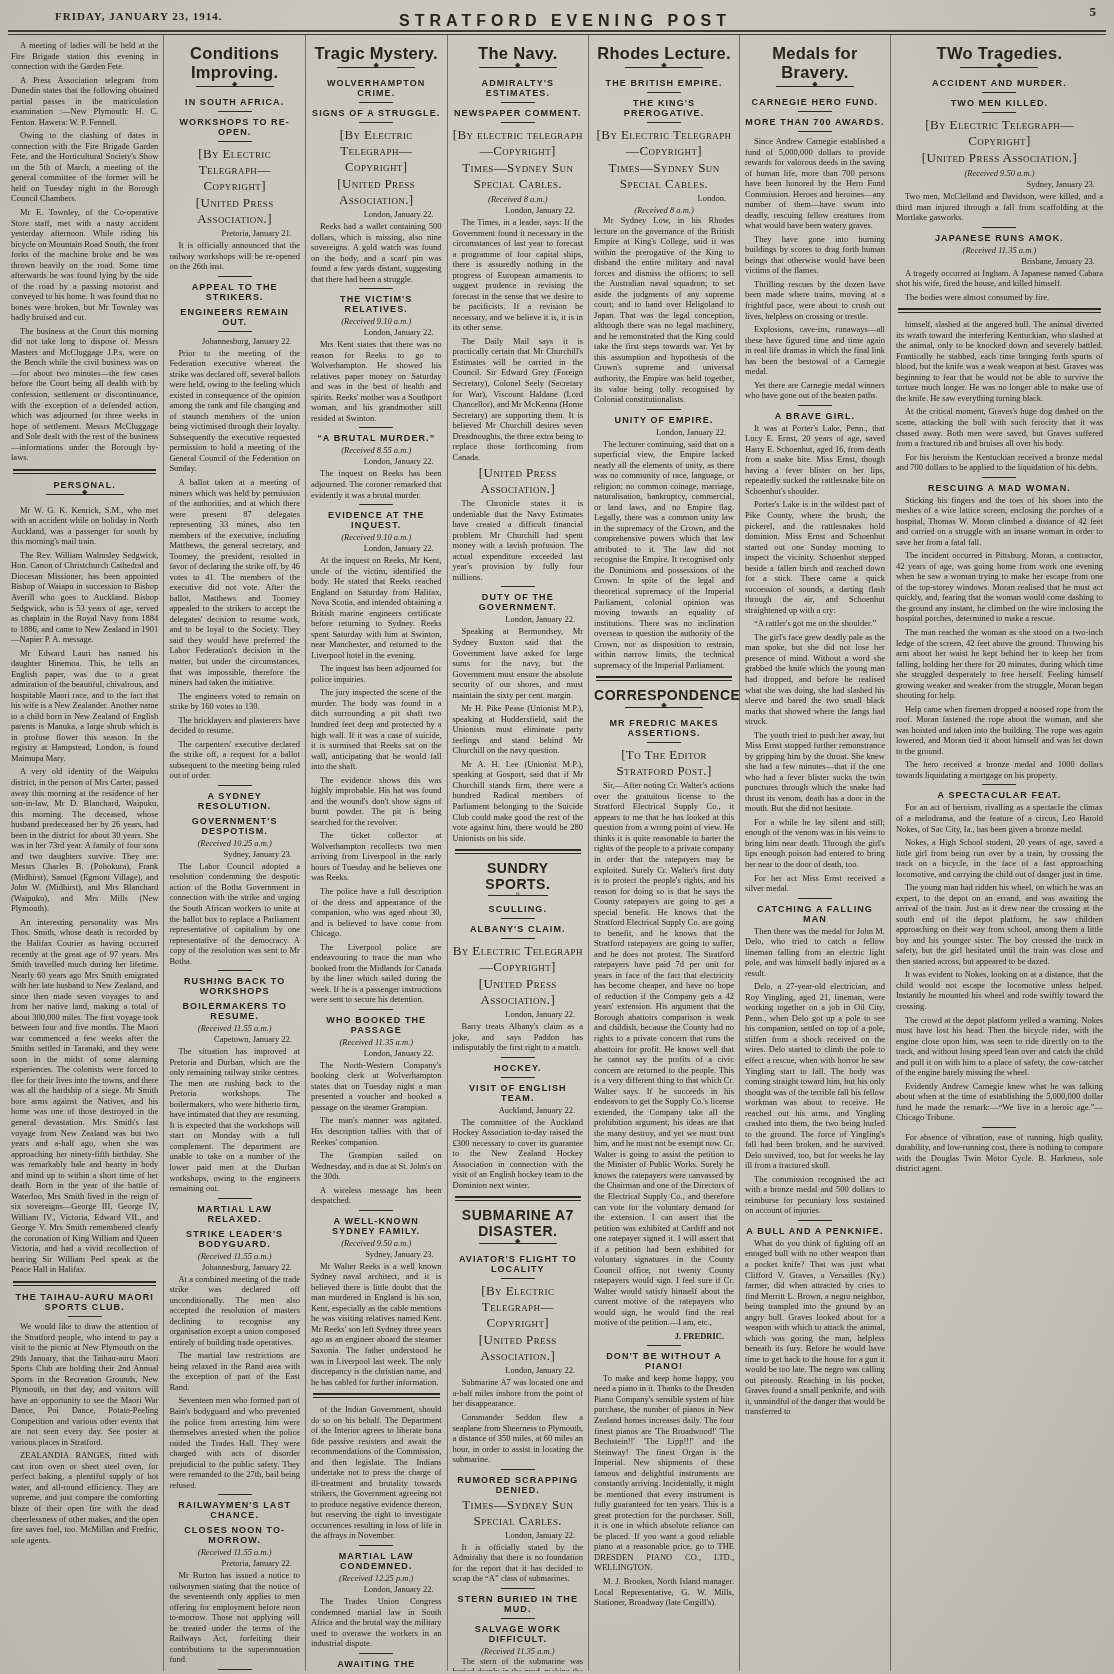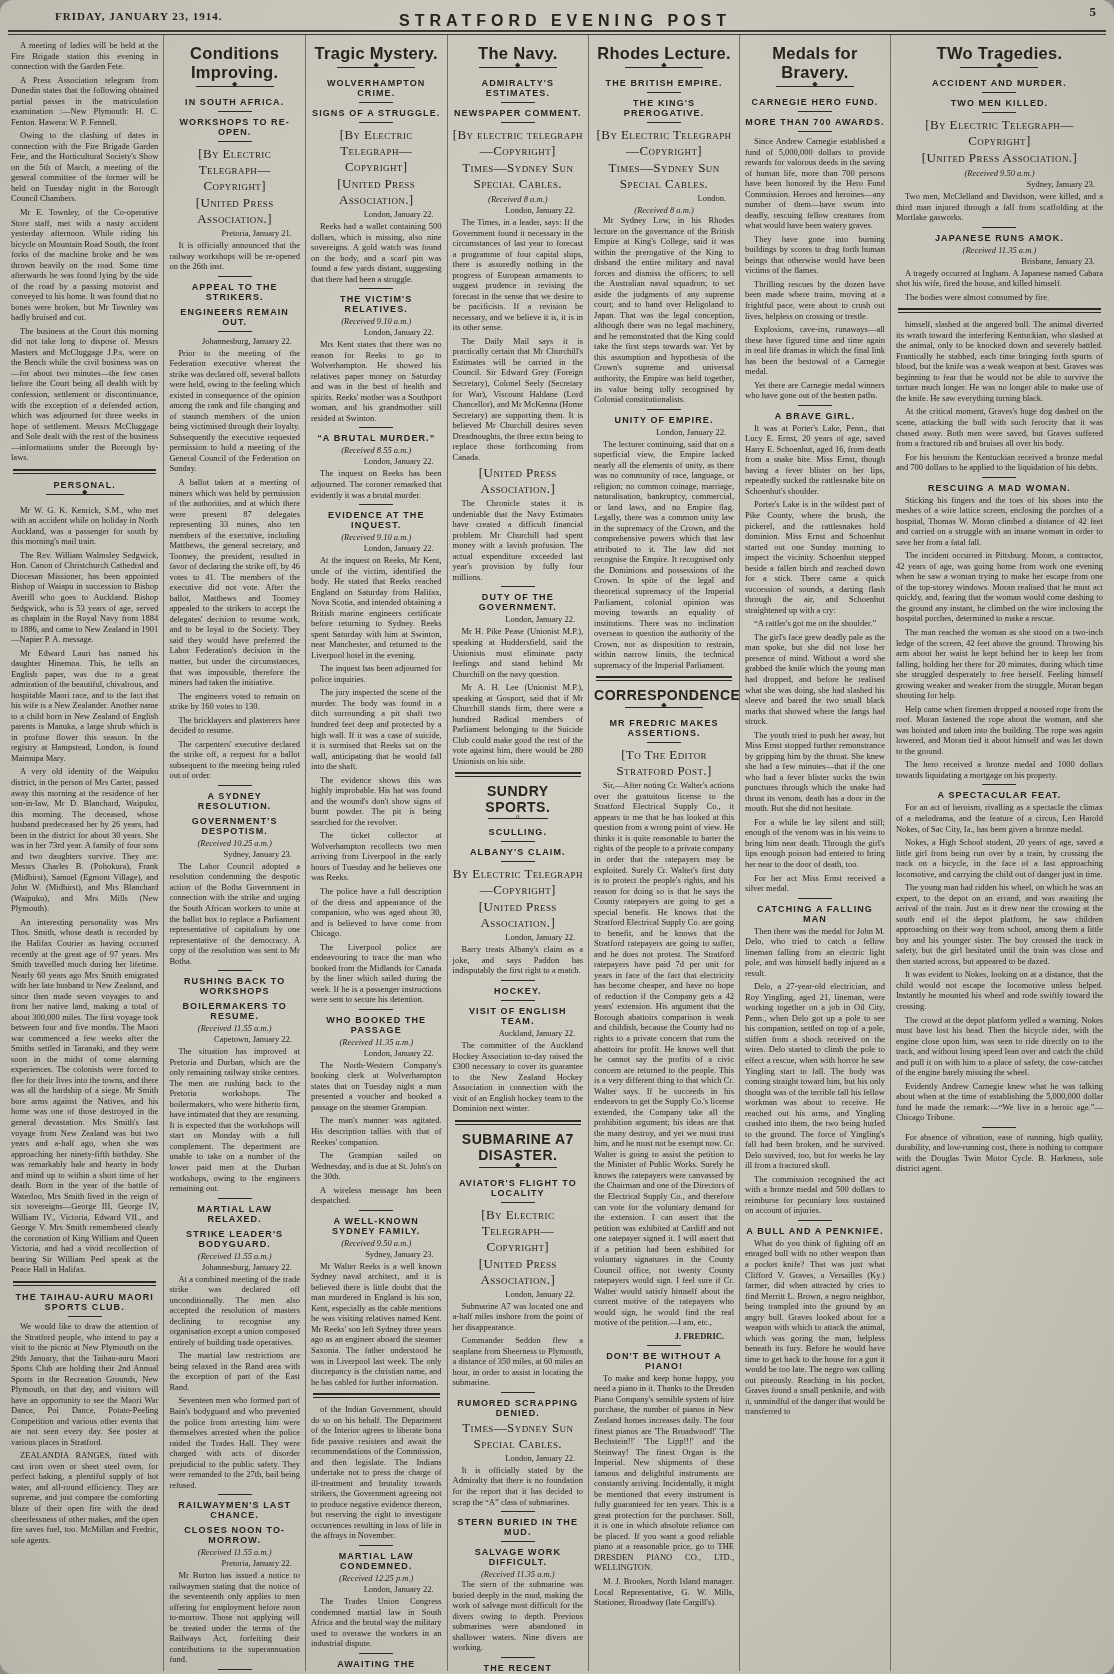--- a/index.html
+++ b/index.html
@@ -1,21 +1,20 @@
 <!DOCTYPE html>
 <html><head>
 <meta charset="utf-8">
 <style>
   html,body{margin:0;padding:0;background:#8e8b83;}
   .page{
     width:1114px;height:1674px;margin:0 auto;position:relative;overflow:hidden;
     background:radial-gradient(ellipse at 50% 40%, #d3d0c6 0%, #c9c6bc 55%, #b9b6ac 100%);
     color:#26241d;
     font-family:"Liberation Serif", serif;
-    border-radius:13px;
   }
   .masthead{position:relative;height:30px;}
   .m-date{position:absolute;left:55px;top:10px;font-size:11px;font-weight:bold;letter-spacing:1px;font-family:"Liberation Serif",serif;}
   .m-title{position:absolute;left:16px;right:0;top:4px;text-align:center;font-size:16px;font-weight:bold;letter-spacing:5px;font-family:"Liberation Sans",sans-serif;margin-top:8px;}
   .m-page{position:absolute;right:18px;top:4px;font-size:13px;font-weight:bold;}
   .toprule{margin:0 8px;border-top:2px solid #3a3830;border-bottom:1px solid #3a3830;height:2px;}
   .cols{display:flex;align-items:stretch;height:1636px;padding:0 6px;}
   .col{padding:5px 5px 0 5px;overflow:hidden;}
   .col + .col{border-left:1px solid #716e63;}
   
@@ -187,20 +186,21 @@
         <div class="nw-byline">Times—Sydney Sun Special Cables.</div>
         <div class="nw-received">(Received 8 a.m.)</div>
         <div class="nw-dateline">London, January 22.</div>
         <div class="nw-p">The Times, in a leader, says: If the Government found it necessary in the circumstances of last year to forecast a programme of four capital ships, there is assuredly nothing in the progress of European armaments to suggest prudence in revising the forecast in the sense that we desire to be pacificists. If a revision be necessary, and we believe it is, it is in its other sense.</div>
         <div class="nw-p">The Daily Mail says it is practically certain that Mr Churchill's Estimates will be carried in the Council. Sir Edward Grey (Foreign Secretary), Colonel Seely (Secretary for War), Viscount Haldane (Lord Chancellor), and Mr McKenna (Home Secretary) are supporting them. It is believed Mr Churchill desires seven Dreadnoughts, the three extra being to replace those forthcoming from Canada.</div>
         <div class="nw-byline">[United Press Association.]</div>
         <div class="nw-p">The Chronicle states it is undeniable that the Navy Estimates have created a difficult financial problem. Mr Churchill had spent money with a lavish profusion. The actual expenditure exceeded last year's provision by fully four millions.</div>
         <div class="nw-rule"></div>
         <div class="nw-h2">DUTY OF THE GOVERNMENT.</div>
         <div class="nw-dateline">London, January 22.</div>
+        <div class="nw-p">Speaking at Bermondsey, Mr Sydney Buxton said that the Government have asked for large sums for the navy, but the Government must ensure the absolute security of our shores, and must maintain the sixty per cent. margin.</div>
         <div class="nw-p">Mr H. Pike Pease (Unionist M.P.), speaking at Huddersfield, said the Unionists must eliminate party feelings and stand behind Mr Churchill on the navy question.</div>
         <div class="nw-p">Mr A. H. Lee (Unionist M.P.), speaking at Gosport, said that if Mr Churchill stands firm, there were a hundred Radical members of Parliament belonging to the Suicide Club could make good the rest of the vote against him, there would be 280 Unionists on his side.</div>
         <div class="nw-hr"></div>
         <div class="nw-h1b">SUNDRY SPORTS.</div>
         <div class="nw-deco2"></div>
         <div class="nw-h2">SCULLING.</div>
         <div class="nw-rule"></div>
         <div class="nw-h2">ALBANY'S CLAIM.</div>
         <div class="nw-rule"></div>
         <div class="nw-byline">By Electric Telegraph—Copyright]</div>

